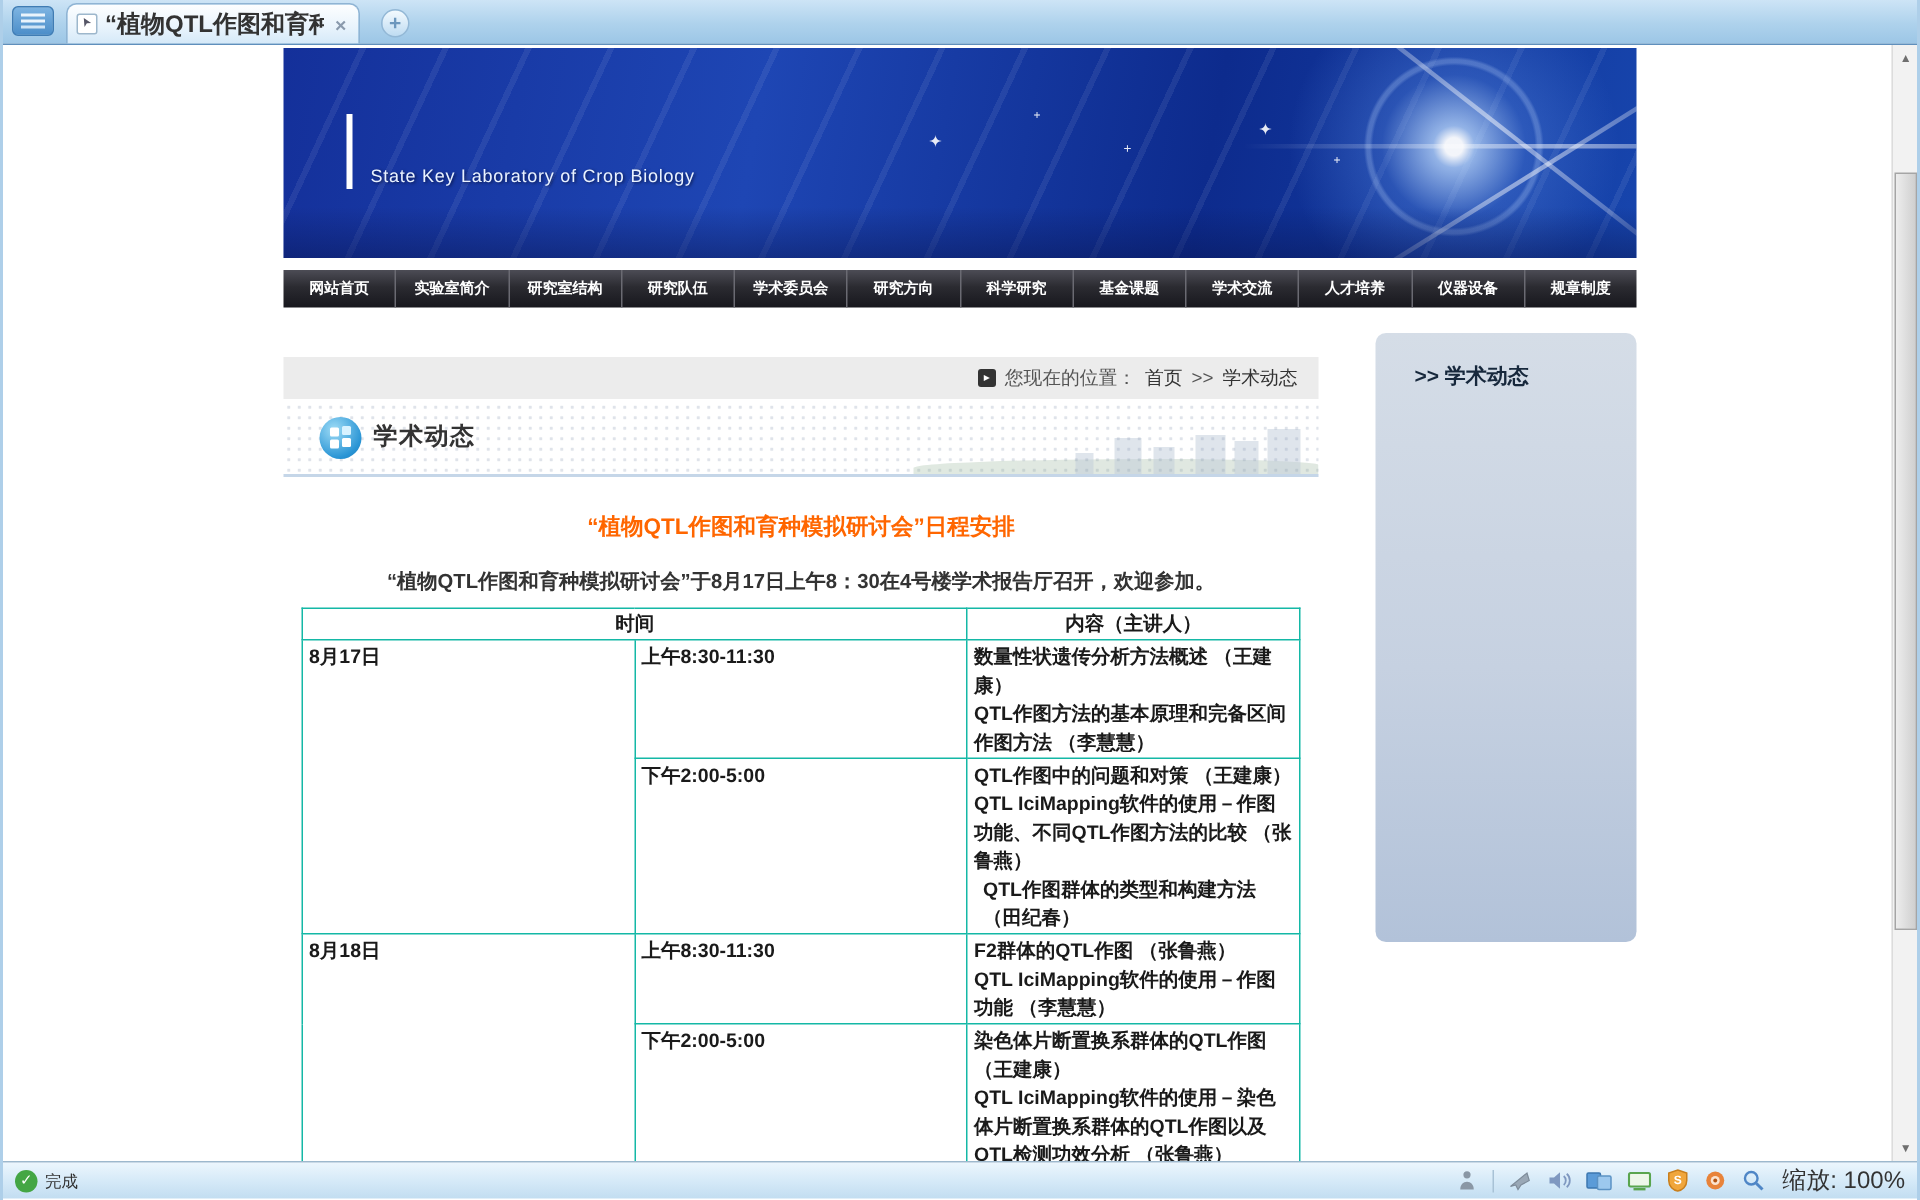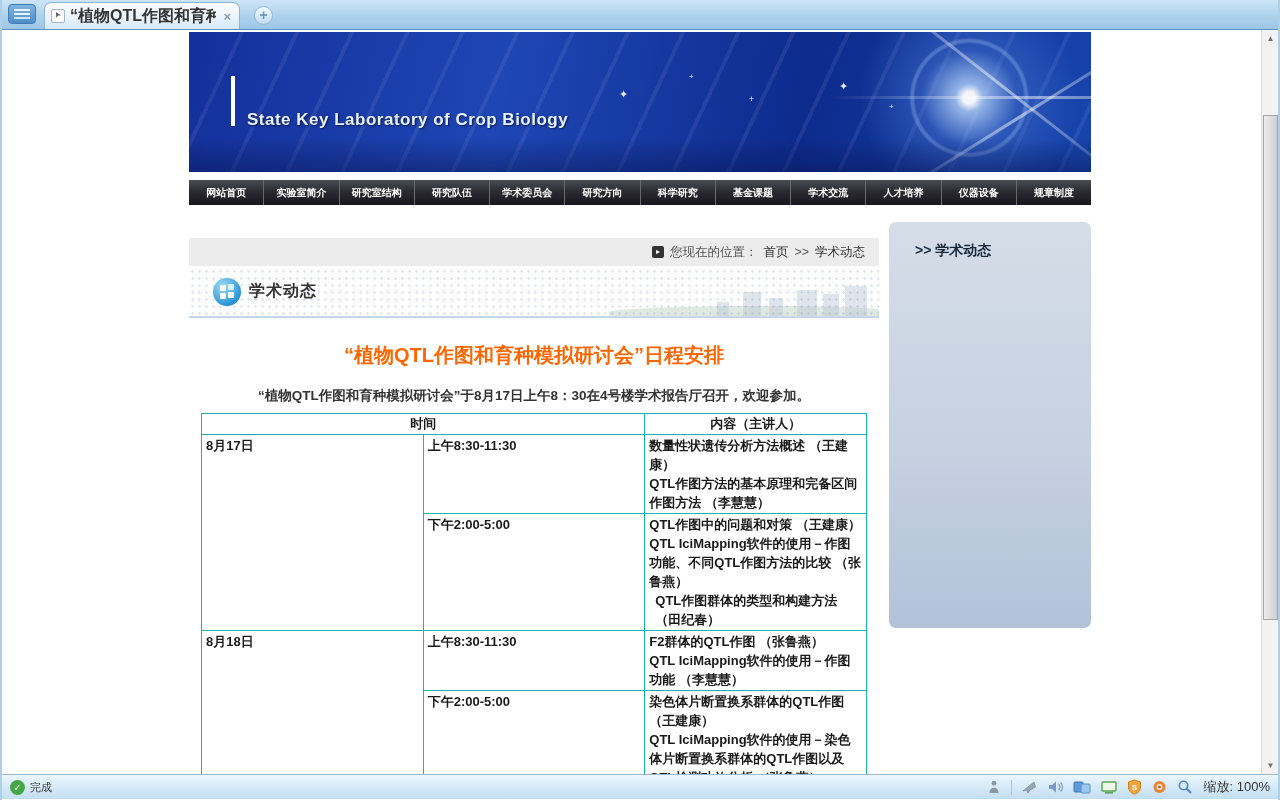--- a/index.html
+++ b/index.html
@@ -26,53 +26,53 @@
       radial-gradient(circle at 86.5% 47%, rgba(255,255,255,.95) 0 6px, rgba(190,220,255,.75) 14px, rgba(90,140,230,.35) 48px, rgba(20,60,170,0) 110px),
       radial-gradient(circle at 86.5% 47%, transparent 54px, rgba(220,235,255,.28) 56px 58px, transparent 60px),
       repeating-linear-gradient(115deg, transparent 0 46px, rgba(255,255,255,.07) 46px 50px),
       linear-gradient(100deg,#14309a 0%,#1e46b4 35%,#0d2b8d 68%,#1745ad 100%); }
   .banner .beam { position:absolute; width:420px; height:3px; background:linear-gradient(90deg,transparent,rgba(255,255,255,.5),transparent); left:640px; top:64px; }
   .banner .beam.b2 { transform:rotate(38deg); top:50px; left:600px; }
   .banner .beam.b3 { transform:rotate(-32deg); top:84px; left:620px; }
   .banner .shade { position:absolute; left:0; right:0; bottom:0; height:34px; background:linear-gradient(180deg,rgba(8,20,80,0),rgba(8,20,80,.45)); }
   .banner .bar { position:absolute; left:42px; top:44px; width:4px; height:50px; background:#fff; }
   .banner-cn { position:absolute; left:58px; top:42px; color:#fff; font-size:27px; font-weight:bold; letter-spacing:3px; text-shadow:1px 2px 3px rgba(0,0,20,.6); }
-  .banner-en { position:absolute; left:58px; top:78px; color:#e9f2ff; font-size:17px; letter-spacing:.5px; text-shadow:1px 1px 2px rgba(0,0,20,.6);font-weight:bold; }
+  .banner-en { position:absolute; left:58px; top:78px; color:#e9f2ff; font-size:12px; letter-spacing:.5px; text-shadow:1px 1px 2px rgba(0,0,20,.6); }
   .spark { position:absolute; color:#fff; font-size:11px; opacity:.9; }
 
   
   .navbar { margin-top:8px; height:25px; background:linear-gradient(180deg,#4c4c55 0%,#2b2b31 45%,#17171d 100%); display:flex; }
   .nav-item { flex:1; color:#fff; font-size:10px; font-weight:bold; text-align:center; line-height:25px; border-right:1px solid #6a6a72; cursor:pointer; white-space:nowrap; }
   .nav-item:last-child { border-right:none; }
 
   
   .content-row { margin-top:17px; display:flex; gap:10px; align-items:flex-start; }
   .main-col { width:690px; background:#fff; }
-  .side-col { width:244px; height:406px; border-radius:7px; background:linear-gradient(180deg,#d5dde7 0%,#c6d1e1 55%,#b2c2d9 100%); }
+  .side-col { width:244px; height:406px; border-radius:7px; background:linear-gradient(180deg,#d5dde7 0%,#c6d1e1 55%,#b2c2d9 100%);margin-left:28px; }
   .side-title { padding:20px 0 0 26px; font-size:14px; font-weight:bold; color:#17283c; cursor:pointer; }
 
   
   .crumb-bar { margin-top:16px; height:28px; background:#ececec; display:flex; align-items:center; justify-content:flex-end; padding-right:14px; font-size:12.5px; color:#555; gap:6px; }
   .crumb-ico { width:12px; height:12px; background:#333; border-radius:2px; color:#fff; font-size:8px; line-height:12px; text-align:center; }
   .crumb-link { color:#333; cursor:pointer; }
 
   
   .sec-head { margin-top:2px; height:50px; position:relative; border-bottom:2px solid #c5d6e8;
       background-image:radial-gradient(circle,#dfe3ea 1px,transparent 1.3px); background-size:7px 7px; background-color:#fff; overflow:hidden; }
   .sec-ico { position:absolute; left:24px; top:10px; width:28px; height:28px; border-radius:50%; background:radial-gradient(circle at 35% 30%,#9fdcf6,#2a95d5 70%,#1677b8); }
   .sec-ico i { position:absolute; background:#fff; width:6px; height:6px; border-radius:1px; }
   .sec-ico i:nth-child(1){left:7px;top:7px;} .sec-ico i:nth-child(2){left:15px;top:6px;background:#d8f2ff;}
   .sec-ico i:nth-child(3){left:7px;top:15px;} .sec-ico i:nth-child(4){left:15px;top:14px;}
   .sec-title { position:absolute; left:60px; top:13px; font-size:16px; font-weight:bold; color:#333; letter-spacing:1px; }
   .city { position:absolute; right:0; bottom:0; height:34px; width:270px; opacity:.55; }
   .city i { position:absolute; bottom:0; background:rgba(140,160,185,.5); }
   .city .hill { left:0; width:270px; height:10px; background:rgba(130,165,135,.45); border-radius:60% 40% 0 0; }
 
   
-  .art-title { margin-top:24px; text-align:center; font-size:20px; font-weight:bold; color:#ff6600; }
+  .art-title { margin-top:24px; text-align:center; font-size:15px; font-weight:bold; color:#ff6600; }
   .art-intro1 { margin-top:18px; text-align:center; font-size:13.5px; font-weight:bold; color:#333; }
   .art-intro2 { margin-top:3px; text-align:center; font-size:13.5px; font-weight:bold; color:#333; }
 
   
   .sched { margin:8px 12px 0; border-collapse:collapse; width:666px; table-layout:fixed; }
   .sched td { border:1px solid #14b8a6; font-size:13px; font-weight:bold; color:#1a1a1a; vertical-align:top; padding:1px 4px; line-height:19px; }
   .sched .hd td { text-align:center; height:20px; padding:0; line-height:20px; }
   .c-date { width:93px; } .c-time { width:103px; }
   .r-tall { height:58px; } .r-m { height:60px; }
 
@@ -82,21 +82,21 @@
   .sbtn.up { top:0; } .sbtn.down { bottom:0; }
   .sthumb { position:absolute; left:1px; top:85px; width:15px; height:505px; background:linear-gradient(90deg,#ededed,#cfcfcf); border:1px solid #a5a5a5; cursor:grab; }
 
   
   .status { height:25px; background:linear-gradient(180deg,#ecf6fd 0%,#d6eaf8 50%,#c2ddf1 100%); border-top:1px solid #9db8cd; display:flex; align-items:center; padding:0 8px; }
   .st-check { width:15px; height:15px; border-radius:50%; background:#44a644; color:#fff; font-size:10px; line-height:15px; text-align:center; margin-right:5px; }
   .st-label { font-size:11px; color:#333;text-align:right; }
   .st-right { margin-left:auto; display:flex; align-items:center; gap:9px; }
   .st-right svg { display:block; cursor:pointer; }
   .st-div { width:1px; height:15px; background:#a8c2d6; }
-  .zoom-label { font-size:13px; color:#333; margin-left:2px; }
+  .zoom-label { font-size:16px; color:#333; margin-left:2px; }
 </style>
 </head>
 <body>
 
 <div class="window">
 
   <div class="chrome">
     <div class="menu-btn"></div>
     <div class="tab">
       <span class="favicon"></span>

